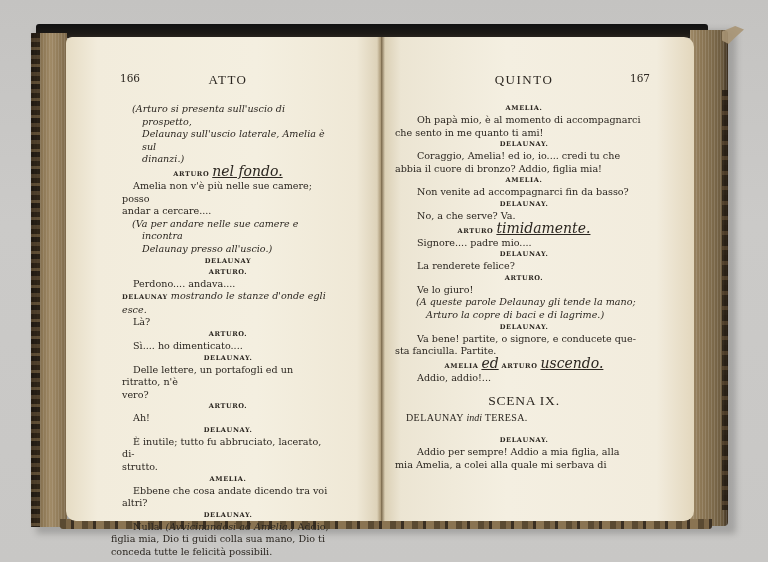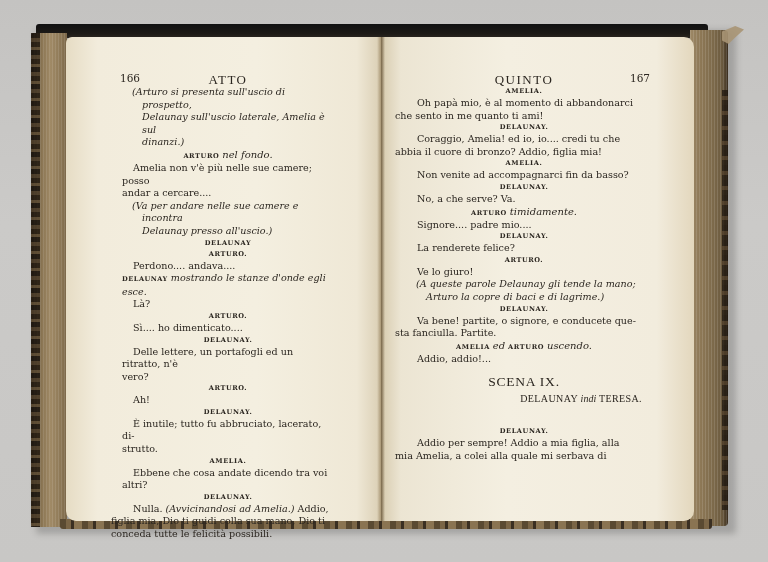--- a/index.html
+++ b/index.html
@@ -132,21 +132,21 @@
       line-height: 12.6px;
       color: #2b2620;
     }
     .page-left .text-block { left: 56px; top: 35px; width: 212px; }
     .page-right .text-block { left: 24px; top: 35px; width: 236px; }
 
     .running-head {
       position: relative;
       height: 13px;
       font-size: 10px;
-      margin-bottom: 1px;
+      margin-bottom: 18px;
     }
     .running-head .pnum-left { position: absolute; left: -2px; top: 0; font-size: 10.5px; }
     .running-head .pnum-right { position: absolute; right: -8px; top: 0; font-size: 10.5px; }
     .running-head .title {
       position: absolute;
       left: 0; right: 0;
       text-align: center;
       font-size: 13px;
       letter-spacing: 1.5px;
       top: 2px;
@@ -154,24 +154,25 @@
     }
     .speaker {
       text-align: center;
       font-size: 6.6px;
       letter-spacing: 0.6px;
       font-weight: bold;
       line-height: 11px;
       text-transform: uppercase;
     }
     .speaker i {
-      font-size: 10px;
+      font-size: 14px;
       letter-spacing: 0;
       font-weight: normal;
       text-transform: none;
+      text-decoration: underline;
     }
     .indent { text-indent: 11px; }
     .stage {
       font-style: italic;
       padding-left: 20px;
       text-indent: -10px;
     }
     .inline-speaker {
       font-size: 6.6px;
       letter-spacing: 0.5px;
@@ -180,25 +181,25 @@
     }
     .scene-title {
       text-align: center;
       font-size: 13.5px;
       letter-spacing: 0.8px;
       margin-top: 9px;
       line-height: 16px;
       font-family: "Liberation Serif", serif;
     }
     .scene-sub {
-      text-align: right;
+      text-align: left;
       font-size: 10px;
       letter-spacing: 0.4px;
       margin-top: 3px;
-      margin-bottom: 20px;
+      margin-bottom: 10px;
       font-family: "Liberation Serif", serif;
     }
     .scene-sub i { font-size: 10px; letter-spacing: 0; }
     p { margin: 0; }
   </style>
 </head>
 <body>
 
 <div class="scene"></div>
 <div class="book-shadow"></div>
@@ -275,21 +276,21 @@
 
 <div class="page page-right">
   <div class="text-block">
     <div class="running-head">
       <span class="title">QUINTO</span>
       <span class="pnum-right">167</span>
     </div>
 
     <div class="speaker">AMELIA.</div>
     <p class="indent">
-      <span>Oh papà mio, è al momento di abbandonarci</span><br>
+      <span>Oh papà mio, è al momento di accompagnarci</span><br>
       <span style="display:inline-block;text-indent:-11px;">che sento in me quanto ti ami!</span>
     </p>
 
     <div class="speaker">DELAUNAY.</div>
     <p class="indent">
       <span>Coraggio, Amelia! ed io, io.... credi tu che</span><br>
       <span style="display:inline-block;text-indent:-11px;">abbia il cuore di bronzo? Addio, figlia mia!</span>
     </p>
 
     <div class="speaker">AMELIA.</div>

